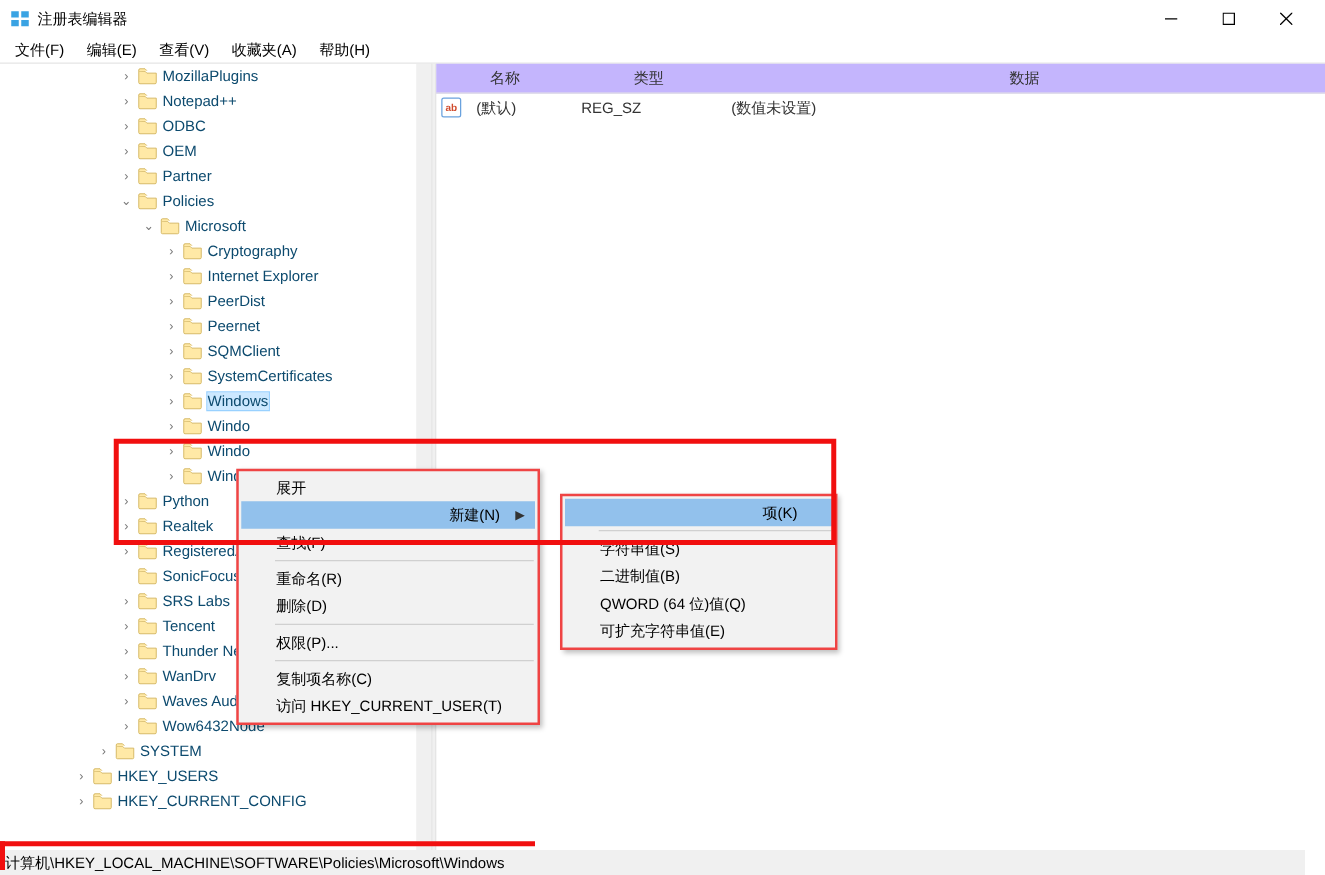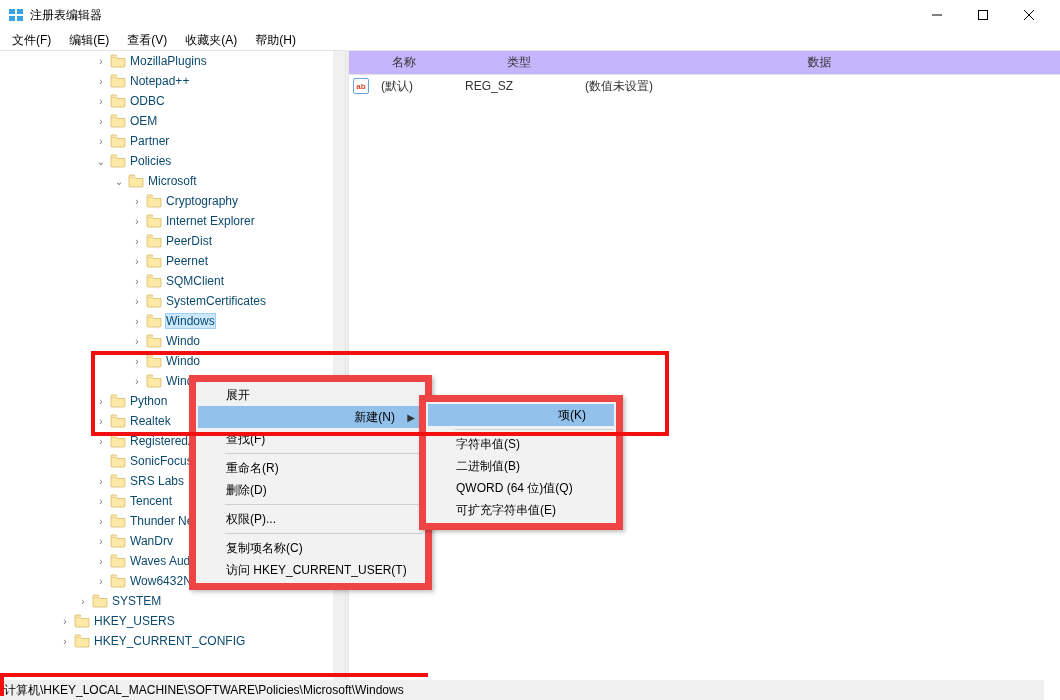--- a/index.html
+++ b/index.html
@@ -43,27 +43,27 @@
   .col.name { width: 110px; }
   .col.type { width: 120px; }
   .col.data { flex: 1; }
   .lrow { height: 22px; display: flex; align-items: center; }
   .valicon { width: 16px; height: 16px; margin-left: 4px; margin-right: 4px; border: 1px solid #6aa2de; background: #fff; display: inline-flex; align-items: center; justify-content: center; font-size: 8px; color: #d04a2c; font-weight: bold; border-radius: 2px; }
 
   
   .statusbar { position: absolute; left: 0; right: 16px; bottom: 0; height: 20px; background: #f0f0f0; display: flex; align-items: center; padding: 0 4px; color: #000; white-space: nowrap; overflow: hidden; }
 
   
-  .cmenu { position: absolute; background: #f2f2f2; border: 7px solid #ef4444; box-shadow: 2px 2px 4px rgba(0,0,0,.25); padding: 2px; }
+  .cmenu { position: absolute; background: #f2f2f2; border: 2px solid #ef4444; box-shadow: 2px 2px 4px rgba(0,0,0,.25); padding: 2px; }
   .cmenu .row { height: 22px; display: flex; align-items: center; padding: 0 28px 0 28px; color: #000; position: relative; white-space: nowrap; }
   .cmenu .row.sel { background: #92c1ec; justify-content: flex-end; }
   .cmenu .sep { height: 1px; background: #d0d0d0; margin: 3px 1px 3px 27px; }
   .cmenu .arrow { position: absolute; right: 8px; font-size: 10px; color: #333; }
   #contextmenu { left: 189px; top: 375px; width: 243px; }
-  #submenu    { left: 419px; top: 395px; width: 204px; }
+  #submenu    { left: 448px; top: 395px; width: 222px; }
 
   
   .hl { position: absolute; border: 4px solid #f10f0f; pointer-events: none; }
   #hl-tree { left: 91px; top: 351px; width: 578px; height: 85px; }
   #hl-status { left: 0; top: 673px; width: 428px; height: 23px; border-right: none; border-bottom: none; }
 </style>
 </head>
 <body>
 
 <div class="titlebar">

